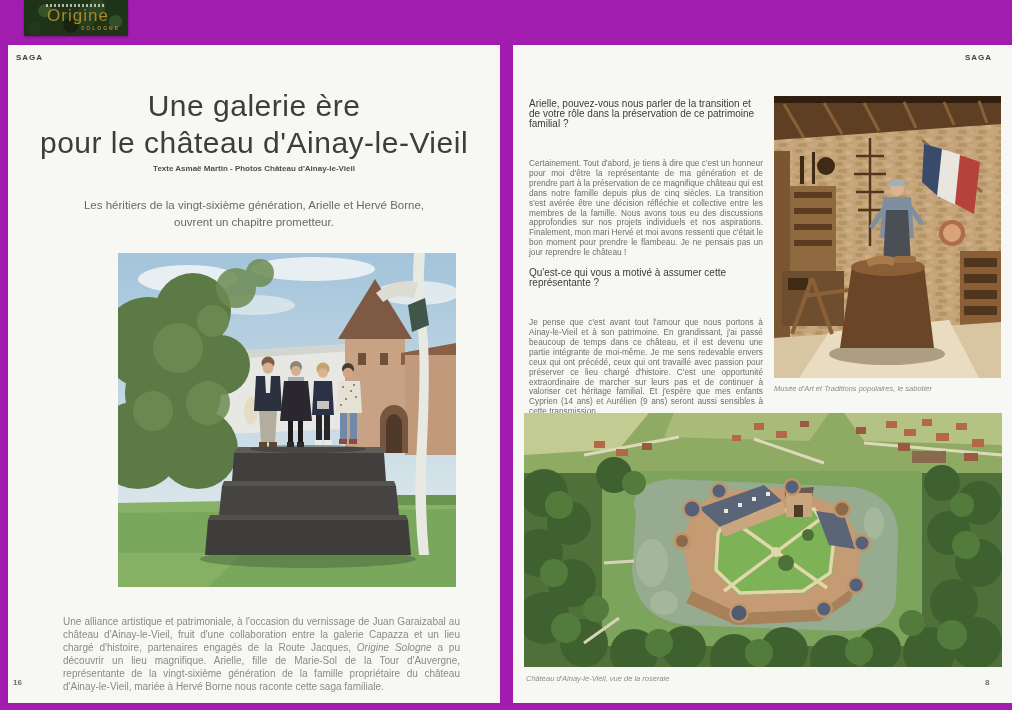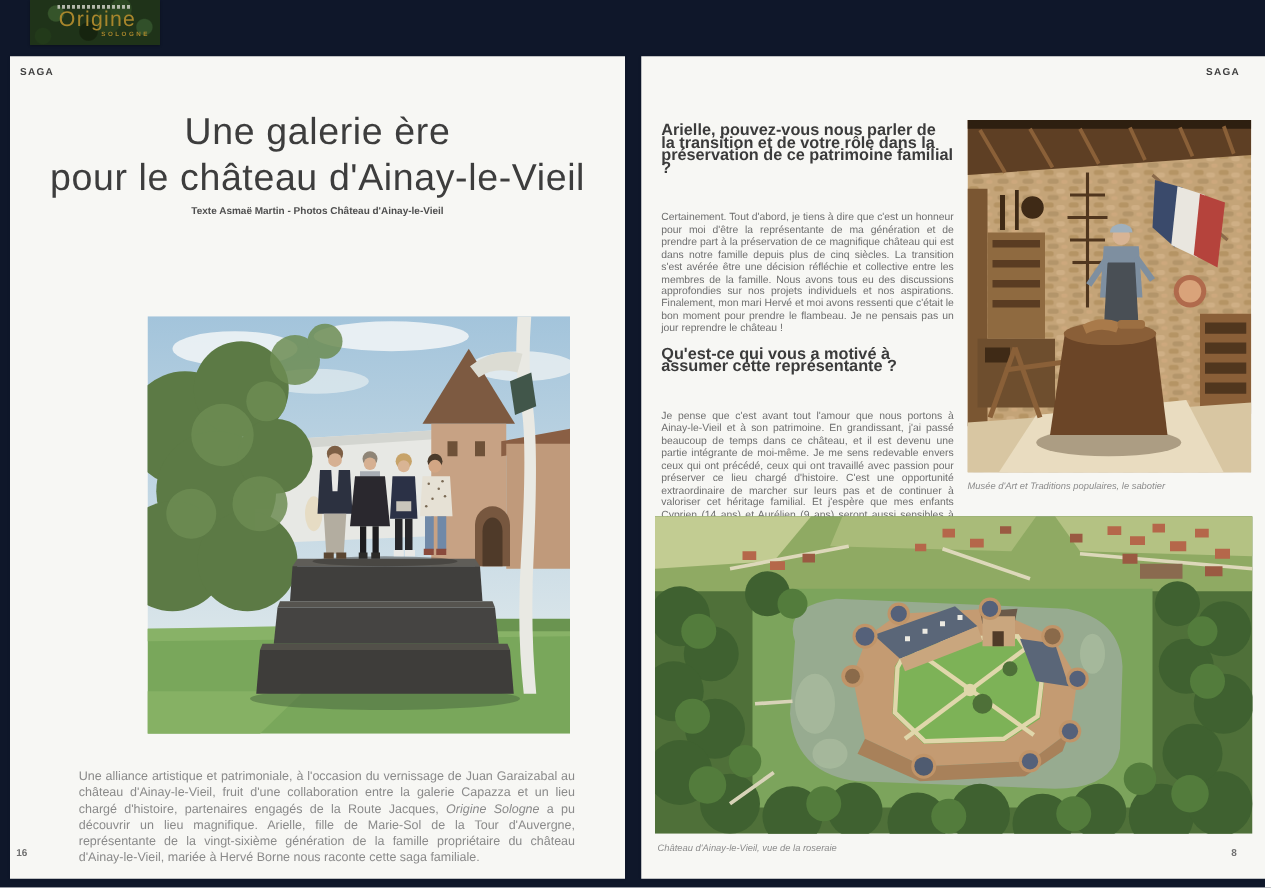--- a/index.html
+++ b/index.html
@@ -1,17 +1,17 @@
 <!DOCTYPE html>
 <html><head>
 <meta charset="utf-8">
 <style>
   * { margin:0; padding:0; box-sizing:border-box; }
   html,body { width:1024px; height:710px; background:#ffffff; font-family:"Liberation Sans", sans-serif; }
-  .spread { position:relative; width:1012px; height:710px; background:#0f172a; overflow:hidden; }
+  .spread { position:relative; width:1012px; height:710px; background:#a21caf; overflow:hidden; }
 
   .page { position:absolute; top:45px; height:658px; background:#f7f7f4; box-shadow:0 0 3px rgba(0,0,0,0.05); }
   .page-left  { left:8px;   width:492px; }
   .page-right { left:513px; width:501px; }
 
   
   .cover { position:absolute; left:24px; top:0; width:104px; height:36px; z-index:5;
     background:
       radial-gradient(circle at 20% 30%, #35542a 0 6px, transparent 7px),
       radial-gradient(circle at 70% 20%, #2c4722 0 8px, transparent 9px),
@@ -42,21 +42,21 @@
     font-size:8px; font-weight:700; color:#4f4f4f; }
   .intro { position:absolute; left:0; top:152px; width:100%; text-align:center;
     font-size:11.5px; line-height:17px; color:#696969; }
   .photo-family { position:absolute; left:110px; top:208px; width:338px; height:334px; }
   .caption-left { position:absolute; left:55px; top:570px; width:397px;
     font-size:10px; line-height:13px; color:#8a8a8a; text-align:justify; }
   .caption-left i { font-style:italic; }
 
   
   .column { position:absolute; left:16px; top:54px; width:234px; }
-  .column p.q { font-size:13px; line-height:10px; font-weight:700; color:#3b3b3b; margin-bottom:1px; }
+  .column p.q { font-size:10px; line-height:10px; font-weight:400; color:#3b3b3b; margin-bottom:1px; }
   .column p.a { font-size:8.3px; line-height:9.9px; color:#6e6e6e; text-align:justify; margin-bottom:10px;margin-top:30px; }
   .photo-workshop { position:absolute; left:261px; top:51px; width:227px; height:282px; }
   .caption-workshop { position:absolute; left:261px; top:339px; width:230px;
     font-size:7.5px; font-style:italic; color:#8c8c8c; }
   .photo-aerial { position:absolute; left:11px; top:368px; width:478px; height:254px; }
   .caption-aerial { position:absolute; left:13px; top:629px; width:300px;
     font-size:7.5px; font-style:italic; color:#8c8c8c; }
 
   svg { display:block; }
 </style>
@@ -74,20 +74,24 @@
   <div class="page page-left">
     <div class="saga saga-left">SAGA</div>
 
     <div class="title">
       <div>Une galerie ère</div>
       <div>pour le château d'Ainay-le-Vieil</div>
     </div>
 
     <div class="byline">Texte Asmaë Martin - Photos Château d'Ainay-le-Vieil</div>
 
+    <div class="intro">
+      <div>Les héritiers de la vingt-sixième génération, Arielle et Hervé Borne,</div>
+      <div>ouvrent un chapitre prometteur.</div>
+    </div>
 
     <div class="photo-family">
       <svg width="338" height="334" viewBox="0 0 338 334">
         <defs>
           <linearGradient id="sky" x1="0" y1="0" x2="0" y2="1">
             <stop offset="0" stop-color="#a3c4db"></stop>
               <stop offset="1" stop-color="#dbe6ea"></stop>
           </linearGradient>
         </defs>
         <rect width="338" height="260" fill="url(#sky)"></rect>

